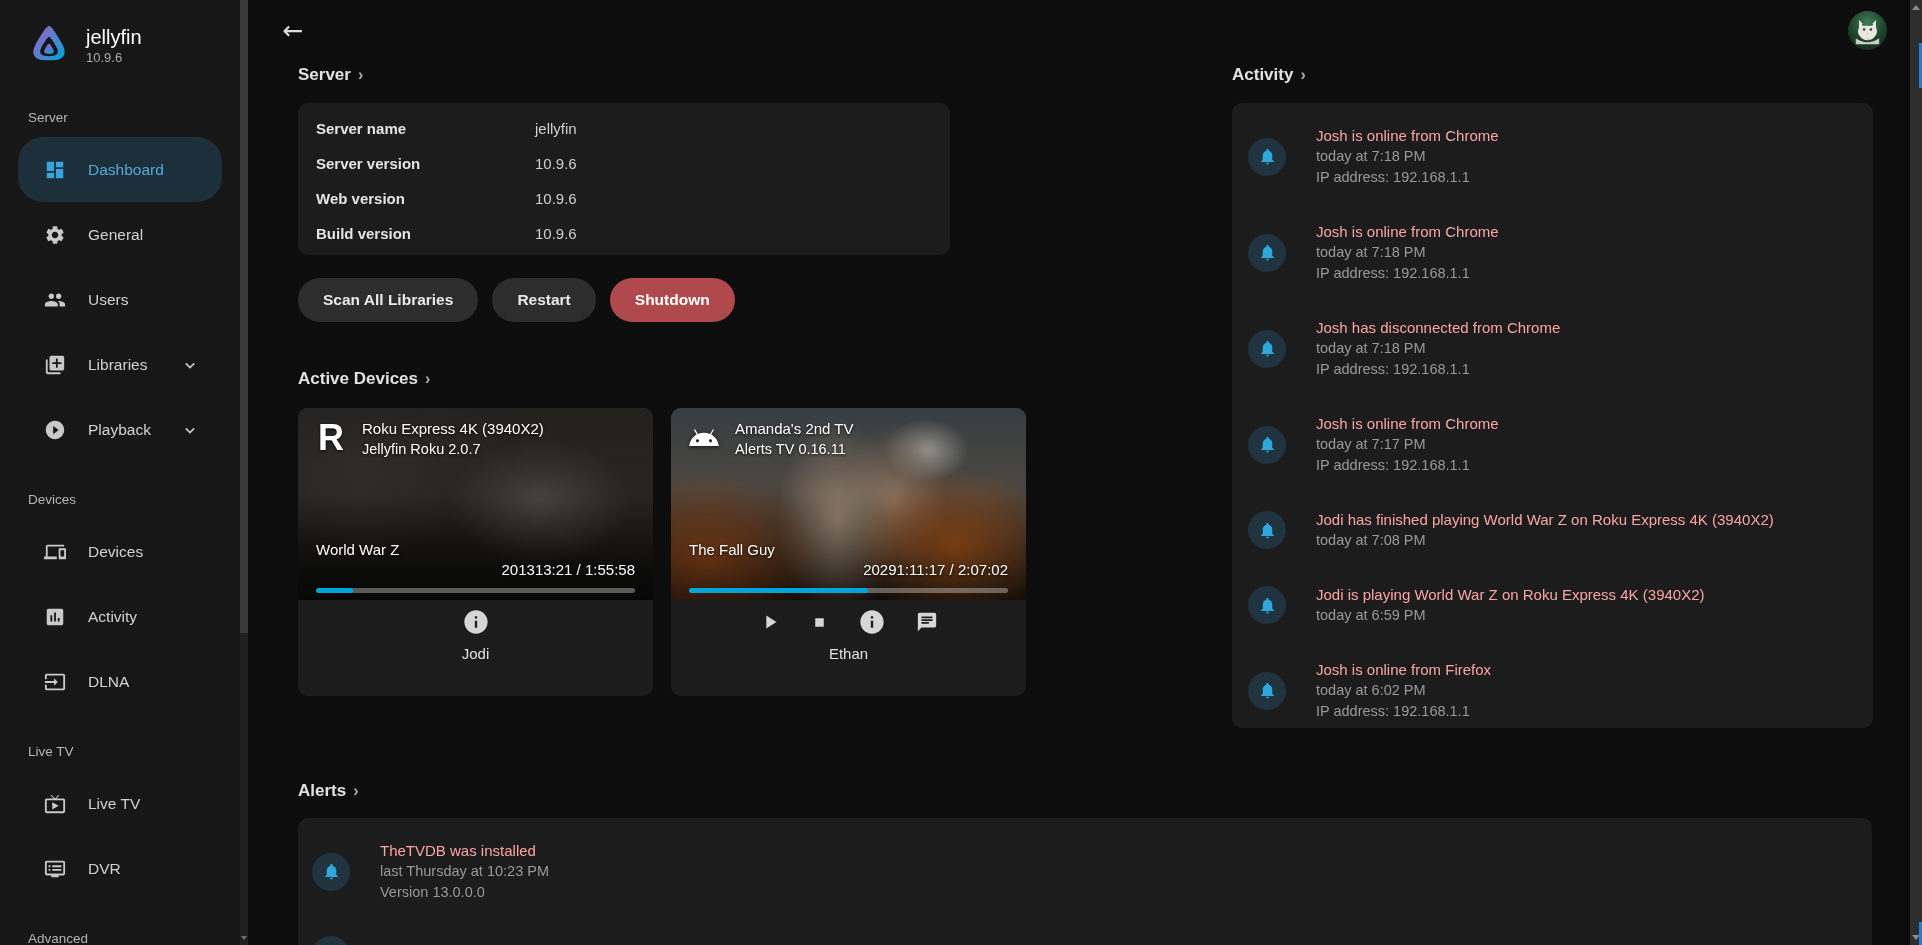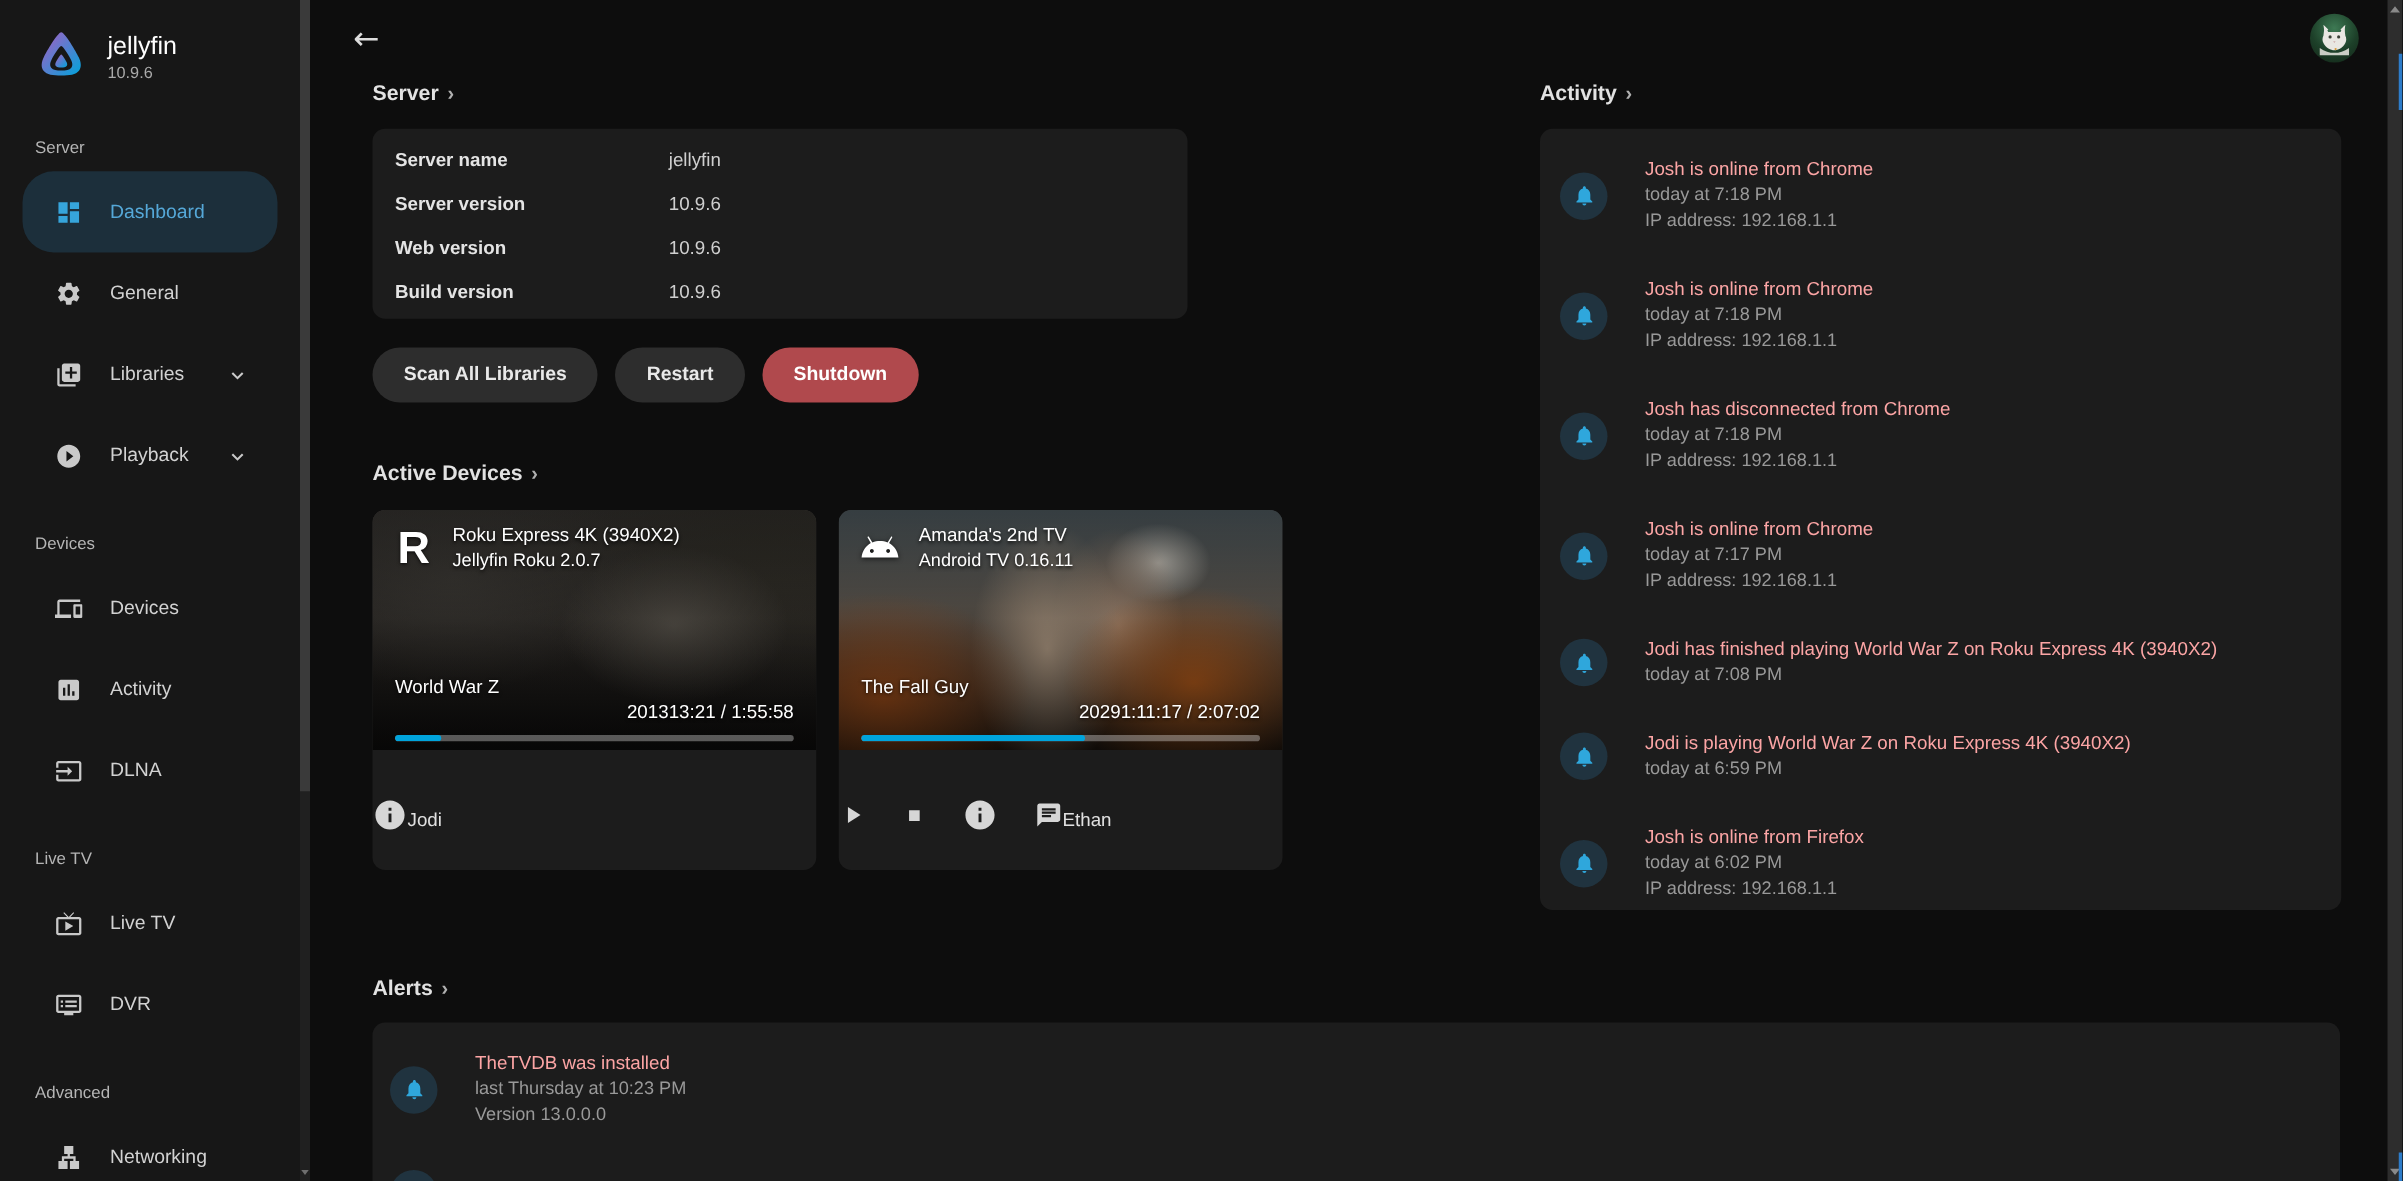--- a/index.html
+++ b/index.html
@@ -114,21 +114,21 @@
   .roku-letter { font-size:36px; font-weight:bold; color:#ffffff; line-height:40px; text-shadow:0 1px 3px rgba(0,0,0,.8); }
   .android-glyph { width:34px; height:24px; fill:#ffffff; filter:drop-shadow(0 1px 2px rgba(0,0,0,.7)); }
   .head-text { color:#ffffff; text-shadow:0 1px 3px rgba(0,0,0,.85); }
   .head-text .dev-name { font-size:15px; line-height:21px; }
   .head-text .dev-client { font-size:14.5px; line-height:20px; }
   .media-info { position:absolute; left:18px; right:18px; bottom:3px; color:#ffffff; text-shadow:0 1px 3px rgba(0,0,0,.85); }
   .media-title { font-size:15px; line-height:20px; }
   .media-row { display:flex; justify-content:flex-end; font-size:15px; line-height:20px; }
   .progress-track { margin-top:8px; margin-bottom:4px; height:5px; border-radius:3px; background:rgba(255,255,255,.33); overflow:hidden; }
   .progress-fill { height:100%; background:#00a4dc; border-radius:3px; }
-  .device-footer { height:96px; display:flex; align-items:center; padding-top:8px; }
+  .device-footer { height:96px; display:flex; flex-direction:column; align-items:center; padding-top:8px; }
   .footer-icons { display:flex; gap:30px; align-items:center; height:28px; }
   .footer-icons svg { fill:#d6d6d6; cursor:pointer; }
   .username { margin-top:9px; font-size:15px; color:#e0e0e0; }
 
   
   .activity-card { left:1232px; top:103px; width:641px; height:625px; padding:22px 16px; overflow:hidden; }
   .alerts-card { left:298px; top:818px; width:1574px; height:170px; padding:22px 16px 0 14px; overflow:hidden; }
   .feed-item { display:flex; gap:30px; align-items:center; }
   .feed-item + .feed-item { margin-top:33px; }
   .badge {
@@ -173,20 +173,26 @@
       <span>Dashboard</span>
     </div>
     <div class="nav-item">
       <svg class="item-icon" viewBox="0 0 24 24">
           <path d="M19.14 12.94c.04-.3.06-.61.06-.94s-.02-.64-.07-.94l2.03-1.58c.18-.14.23-.41.12-.61l-1.92-3.32c-.12-.22-.37-.29-.59-.22l-2.39.96c-.5-.38-1.03-.7-1.62-.94l-.36-2.54c-.04-.24-.24-.41-.48-.41h-3.84c-.24 0-.43.17-.47.41l-.36 2.54c-.59.24-1.13.57-1.62.94l-2.39-.96c-.22-.08-.47 0-.59.22L2.74 8.87c-.12.21-.08.47.12.61l2.03 1.58c-.05.3-.09.63-.09.94s.02.64.07.94l-2.03 1.58c-.18.14-.23.41-.12.61l1.92 3.32c.12.22.37.29.59.22l2.39-.96c.5.38 1.03.7 1.62.94l.36 2.54c.05.24.24.41.48.41h3.84c.24 0 .44-.17.47-.41l.36-2.54c.59-.24 1.13-.56 1.62-.94l2.39.96c.22.08.47 0 .59-.22l1.92-3.32c.12-.22.07-.47-.12-.61l-2.01-1.58zM12 15.6c-1.98 0-3.6-1.62-3.6-3.6s1.62-3.6 3.6-3.6 3.6 1.62 3.6 3.6-1.62 3.6-3.6 3.6z"></path>
         </svg>
       <span>General</span>
     </div>
     <div class="nav-item">
       <svg class="item-icon" viewBox="0 0 24 24">
+          <path d="M16 11c1.66 0 2.99-1.34 2.99-3S17.66 5 16 5c-1.66 0-3 1.34-3 3s1.34 3 3 3zm-8 0c1.66 0 2.99-1.34 2.99-3S9.66 5 8 5C6.34 5 5 6.34 5 8s1.34 3 3 3zm0 2c-2.33 0-7 1.17-7 3.5V19h14v-2.5c0-2.33-4.67-3.5-7-3.5zm8 0c-.29 0-.62.02-.97.05 1.16.84 1.97 1.97 1.97 3.45V19h6v-2.5c0-2.33-4.67-3.5-7-3.5z"></path>
+        </svg>
+      <span>Users</span>
+    </div>
+    <div class="nav-item">
+      <svg class="item-icon" viewBox="0 0 24 24">
           <path d="M4 6H2v14c0 1.1.9 2 2 2h14v-2H4V6zm16-4H8c-1.1 0-2 .9-2 2v12c0 1.1.9 2 2 2h12c1.1 0 2-.9 2-2V4c0-1.1-.9-2-2-2zm-1 9h-4v4h-2v-4H9V9h4V5h2v4h4v2z"></path>
         </svg>
       <span>Libraries</span>
       <svg class="chev" viewBox="0 0 24 24">
           <path fill="none" stroke="#c9c9c9" stroke-width="2" d="M7 10l5 5 5-5"></path>
         </svg>
     </div>
     <div class="nav-item">
       <svg class="item-icon" viewBox="0 0 24 24">
           <path d="M12 2C6.48 2 2 6.48 2 12s4.48 10 10 10 10-4.48 10-10S17.52 2 12 2zm-2 14.5v-9l6 4.5-6 4.5z"></path>
@@ -344,21 +350,21 @@
     <div class="device-card">
       <div class="device-image backdrop-fallguy">
         <div class="device-head">
           <div class="platform-badge">
             <svg class="android-glyph" viewBox="0 0 24 16">
               <path d="M17.1 5.5l1.8-3.1c.1-.2 0-.5-.2-.6-.2-.1-.4 0-.5.2l-1.9 3.2c-2.7-1.1-5.9-1.1-8.6 0L5.8 2c-.1-.2-.4-.3-.6-.2-.2.1-.3.4-.2.6l1.8 3.1C3.9 7.2 1.9 10.2 1.6 13.7h20.8c-.3-3.5-2.3-6.5-5.3-8.2zM7.4 11.1c-.6 0-1.1-.5-1.1-1.1s.5-1.1 1.1-1.1 1.1.5 1.1 1.1-.5 1.1-1.1 1.1zm9.2 0c-.6 0-1.1-.5-1.1-1.1s.5-1.1 1.1-1.1 1.1.5 1.1 1.1-.5 1.1-1.1 1.1z"></path>
             </svg>
           </div>
           <div class="head-text">
             <div class="dev-name">Amanda's 2nd TV</div>
-            <div class="dev-client">Android TV 0.16.11</div>
+            <div class="dev-client">Alerts TV 0.16.11</div>
           </div>
         </div>
         <div class="media-info">
           <div class="media-title">The Fall Guy</div>
           <div class="media-row">
             <span>2029</span>
             <span>1:11:17 / 2:07:02</span>
           </div>
           <div class="progress-track">
             <div class="progress-fill" style="width: 56%;"></div>

